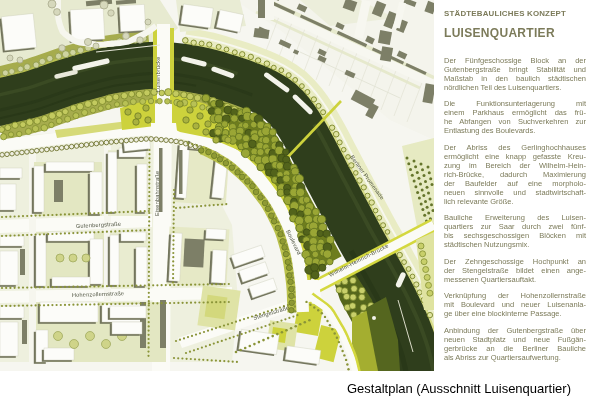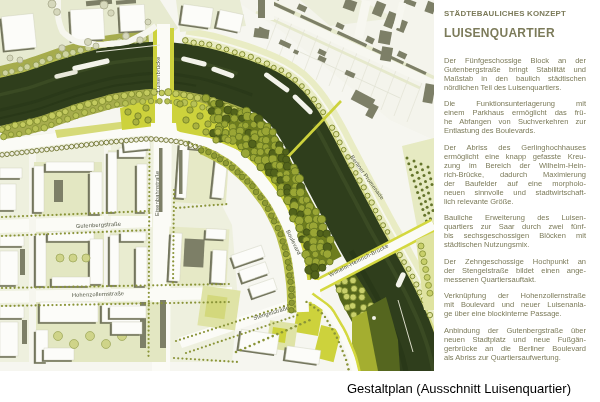--- a/index.html
+++ b/index.html
@@ -1293,17 +1293,17 @@
 
 <p>
       <span class="j">Verknüpfung der Hohenzollernstraße</span>
       <span class="j">mit Boulevard und neuer Luisenanla-</span>
       <span class="l">ge über eine blockinterne Passage.</span>
     </p>
 
 <p>
       <span class="j">Anbindung der Gutenbergstraße über</span>
       <span class="j">neuen Stadtplatz und neue Fußgän-</span>
-      <span class="j">gerbrücke an die Berliner Boulevard</span>
+      <span class="j">gerbrücke an die Berliner Bauliche</span>
       <span class="l">als Abriss zur Quartiersaufwertung.</span>
     </p>
 </div>
 
 <div id="caption">Gestaltplan (Ausschnitt Luisenquartier)</div>
 </body></html>

